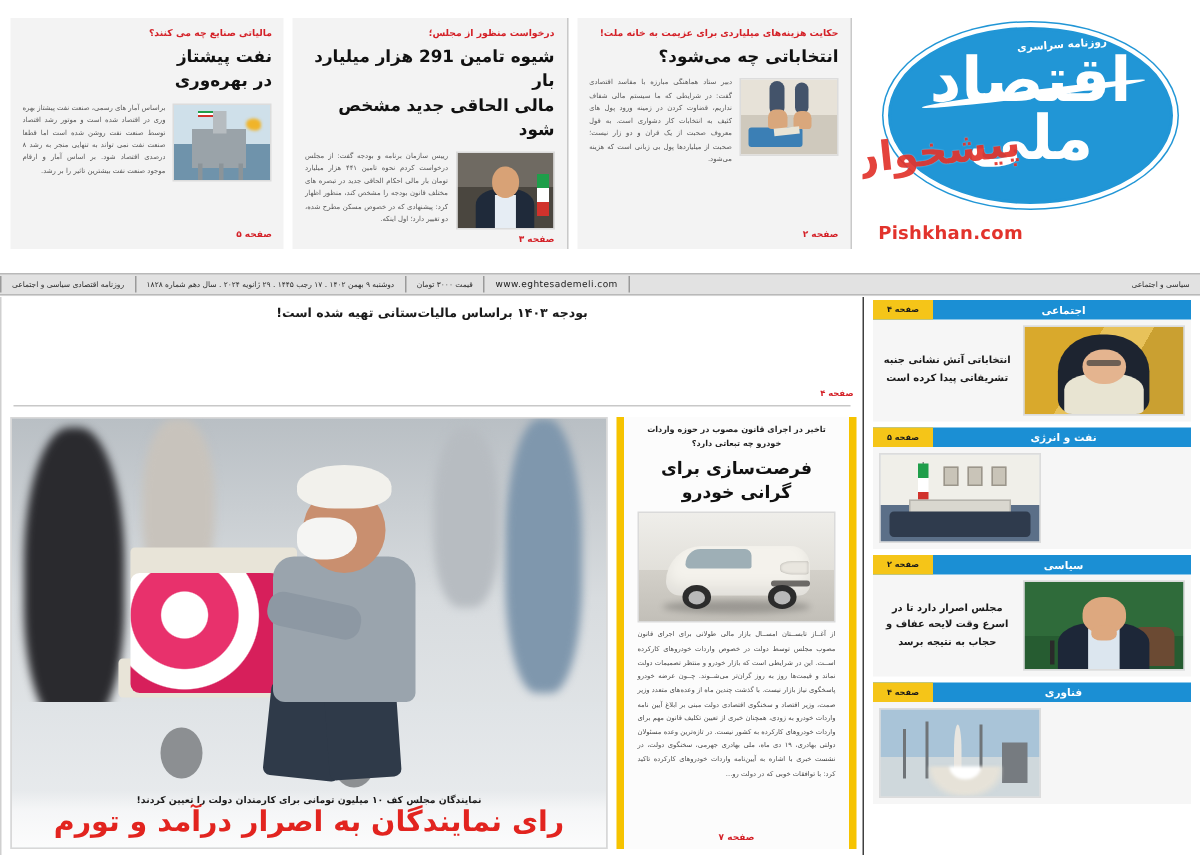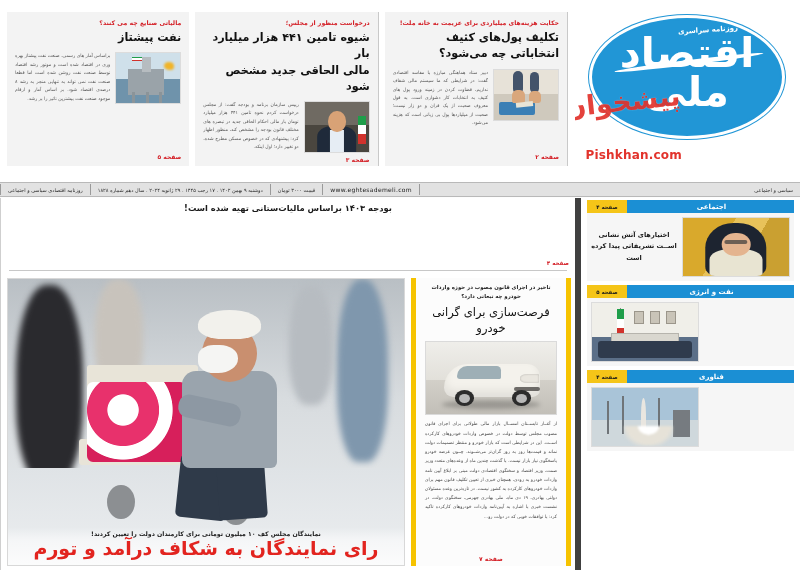--- a/index.html
+++ b/index.html
@@ -289,21 +289,21 @@
   .car-kicker {
     font-size: 5.4px;
     font-weight: bold;
     color: #222;
     direction: rtl;
     text-align: center;
     line-height: 1.7;
   }
   .car-head {
     font-size: 11.5px;
-    font-weight: normal;
+    font-weight: bold;
     color: #111;
     direction: rtl;
     text-align: center;
     margin-top: 4px;
     line-height: 1.35;
   }
   .car-photo {
     margin: 5px 2px 4px 2px;
     height: 74px;
     border: 1px solid #dadada;
@@ -339,21 +339,21 @@
     direction: rtl;
   }
 
   
   .sidebar {
     position: absolute;
     right: 0; top: 198px;
     width: 225px; height: 372px;
     background: #ffffff;
     padding: 2px 6px 4px 6px;
-    border-left: 6px solid #404040;
+    border-left: 1px solid #404040;
   }
   .sb-item { margin-bottom: 4px; }
   .sb-head {
     height: 13px;
     background: #1b8fd4;
     display: flex;
     flex-direction: row-reverse;
     align-items: center;
     position: relative;
   }
@@ -462,60 +462,60 @@
 <body>
 
 <div class="page">
 
   <div class="top-strip">
 
     <div class="top-story">
       <div class="ts-kicker">مالیاتی صنایع چه می کنند؟</div>
       <div class="ts-title">
         <div>نفت پیشتاز</div>
+        <div>در بهره‌وری</div>
       </div>
       <div class="ts-body-wrap">
         <div class="ts-text">براساس آمار های رسمی، صنعت نفت پیشتاز بهره وری در اقتصاد شده است و موتور رشد اقتصاد توسط صنعت نفت روشن شده است اما قطعا صنعت نفت نمی تواند به تنهایی منجر به رشد ۸ درصدی اقتصاد شود. بر اساس آمار و ارقام موجود صنعت نفت بیشترین تاثیر را بر رشد.</div>
         <div class="ts-photo">
           <div class="p1-sky"></div>
           <div class="p1-flame"></div>
           <div class="p1-rig"></div>
           <div class="p1-tower"></div>
           <div class="p1-leg" style="left:24%"></div>
           <div class="p1-leg" style="left:46%"></div>
           <div class="p1-leg" style="left:66%"></div>
           <div class="p1-flag"></div>
         </div>
       </div>
       <div class="ts-page">صفحه ۵</div>
     </div>
 
     <div class="top-story">
       <div class="ts-kicker">درخواست منظور از مجلس؛</div>
       <div class="ts-title">
-        <div>شیوه تامین ۴۴۱ هزار میلیارد بار</div>
+        <div>شیوه تامین 291 هزار میلیارد بار</div>
         <div>مالی الحاقی جدید مشخص شود</div>
       </div>
       <div class="ts-body-wrap">
         <div class="ts-text">رییس سازمان برنامه و بودجه گفت: از مجلس درخواست کردم نحوه تامین ۴۴۱ هزار میلیارد تومان بار مالی احکام الحاقی جدید در تبصره های مختلف قانون بودجه را مشخص کند، منظور اظهار کرد: پیشنهادی که در خصوص مسکن مطرح شده، دو تغییر دارد؛ اول اینکه.</div>
         <div class="ts-photo">
           <div class="p2-bg"></div>
           <div class="p2-flag"></div>
           <div class="p2-suit"></div>
           <div class="p2-shirt"></div>
           <div class="p2-face"></div>
         </div>
       </div>
       <div class="ts-page">صفحه ۳</div>
     </div>
 
     <div class="top-story">
       <div class="ts-kicker">حکایت هزینه‌های میلیاردی برای عزیمت به خانه ملت!</div>
       <div class="ts-title">
-        <div>تکلیف پول‌های کثیف</div>
         <div>انتخاباتی چه می‌شود؟</div>
       </div>
       <div class="ts-body-wrap">
         <div class="ts-text">دبیر ستاد هماهنگی مبارزه با مفاسد اقتصادی گفت: در شرایطی که ما سیستم مالی شفاف نداریم، قضاوت کردن در زمینه ورود پول های کثیف به انتخابات کار دشواری است. به قول معروف صحبت از یک قران و دو زار نیست؛ صحبت از میلیاردها پول بی زبانی است که هزینه می‌شود.</div>
         <div class="ts-photo">
           <div class="p3-bg"></div>
           <div class="p3-box"></div>
           <div class="p3-arm" style="left:30%; top:2%; width:16%; height:46%;"></div>
           <div class="p3-arm" style="left:56%; top:4%; width:15%; height:42%;"></div>
           <div class="p3-hand" style="left:28%; top:40%; width:20%; height:26%;"></div>
@@ -570,21 +570,21 @@
           <div class="pv-leg" style="left:43%; top:62%; width:13%; height:22%; transform:rotate(6deg);"></div>
           <div class="pv-leg" style="left:53%; top:64%; width:12%; height:20%; transform:rotate(-4deg);"></div>
           <div class="pv-body" style="left:44%; top:32%; width:24%; height:34%;"></div>
           <div class="pv-arm" style="left:43%; top:42%; width:16%; height:8%; transform:rotate(12deg);"></div>
           <div class="pv-head" style="left:49%; top:16%; width:14%; height:20%;"></div>
           <div class="pv-cap" style="left:48%; top:11%; width:16%; height:10%;"></div>
           <div class="pv-mask" style="left:48%; top:23%; width:10%; height:10%;"></div>
         </div>
         <div class="photo-caption-bar">
           <div class="pc-kicker">نمایندگان مجلس کف ۱۰ میلیون تومانی برای کارمندان دولت را تعیین کردند!</div>
-          <div class="pc-head">رای نمایندگان به شکاف درآمد و تورم</div>
+          <div class="pc-head">رای نمایندگان به اصرار درآمد و تورم</div>
         </div>
       </div>
 
       <div class="car-col">
         <div class="car-kicker">تاخیر در اجرای قانون مصوب در حوزه واردات خودرو چه تبعاتی دارد؟</div>
         <div class="car-head">فرصت‌سازی برای گرانی خودرو</div>
         <div class="car-photo">
           <div class="cv-wall"></div>
           <div class="cv-floor"></div>
           <div class="cv-shadow" style="left:12%; bottom:8%; width:76%; height:12%;"></div>
@@ -605,21 +605,21 @@
   </div>
 
   <div class="sidebar">
 
     <div class="sb-item">
       <div class="sb-head">
         <div class="sb-head-title">اجتماعی</div>
         <div class="sb-badge">صفحه ۴</div>
       </div>
       <div class="sb-body">
-        <div class="sb-text">اختیارهای آتش نشانی اســت تشریفاتی پیدا کرده است</div>
+        <div class="sb-text">انتخاباتی آتش نشانی جنبه تشریفاتی پیدا کرده است</div>
         <div class="sb-photo">
           <div class="s1-bg"></div>
           <div class="s1-chador"></div>
           <div class="s1-scarf"></div>
           <div class="s1-face"></div>
           <div class="s1-glass"></div>
         </div>
       </div>
     </div>
 
@@ -637,20 +637,38 @@
           <div class="s2-pole"></div>
           <div class="s2-flag"></div>
           <div class="s2-chair" style="left:30%"></div>
           <div class="s2-chair" style="left:56%"></div>
           <div class="s2-desk"></div>
           <div class="s2-table"></div>
         </div>
       </div>
     </div>
 
+    <div class="sb-item">
+      <div class="sb-head">
+        <div class="sb-head-title">سیاسی</div>
+        <div class="sb-badge">صفحه ۲</div>
+      </div>
+      <div class="sb-body">
+        <div class="sb-text">مجلس اصرار دارد تا در اسرع وقت لایحه عفاف و حجاب به نتیجه برسد</div>
+        <div class="sb-photo">
+          <div class="s3-bg"></div>
+          <div class="s3-chair"></div>
+          <div class="s3-suit"></div>
+          <div class="s3-shirt"></div>
+          <div class="s3-face"></div>
+          <div class="s3-hand"></div>
+          <div class="s3-mic"></div>
+        </div>
+      </div>
+    </div>
 
     <div class="sb-item">
       <div class="sb-head">
         <div class="sb-head-title">فناوری</div>
         <div class="sb-badge">صفحه ۴</div>
       </div>
       <div class="sb-body">
         <div class="sb-photo">
           <div class="s4-bg"></div>
           <div class="s4-tower" style="left:14%; bottom:20%; height:58%;"></div>

